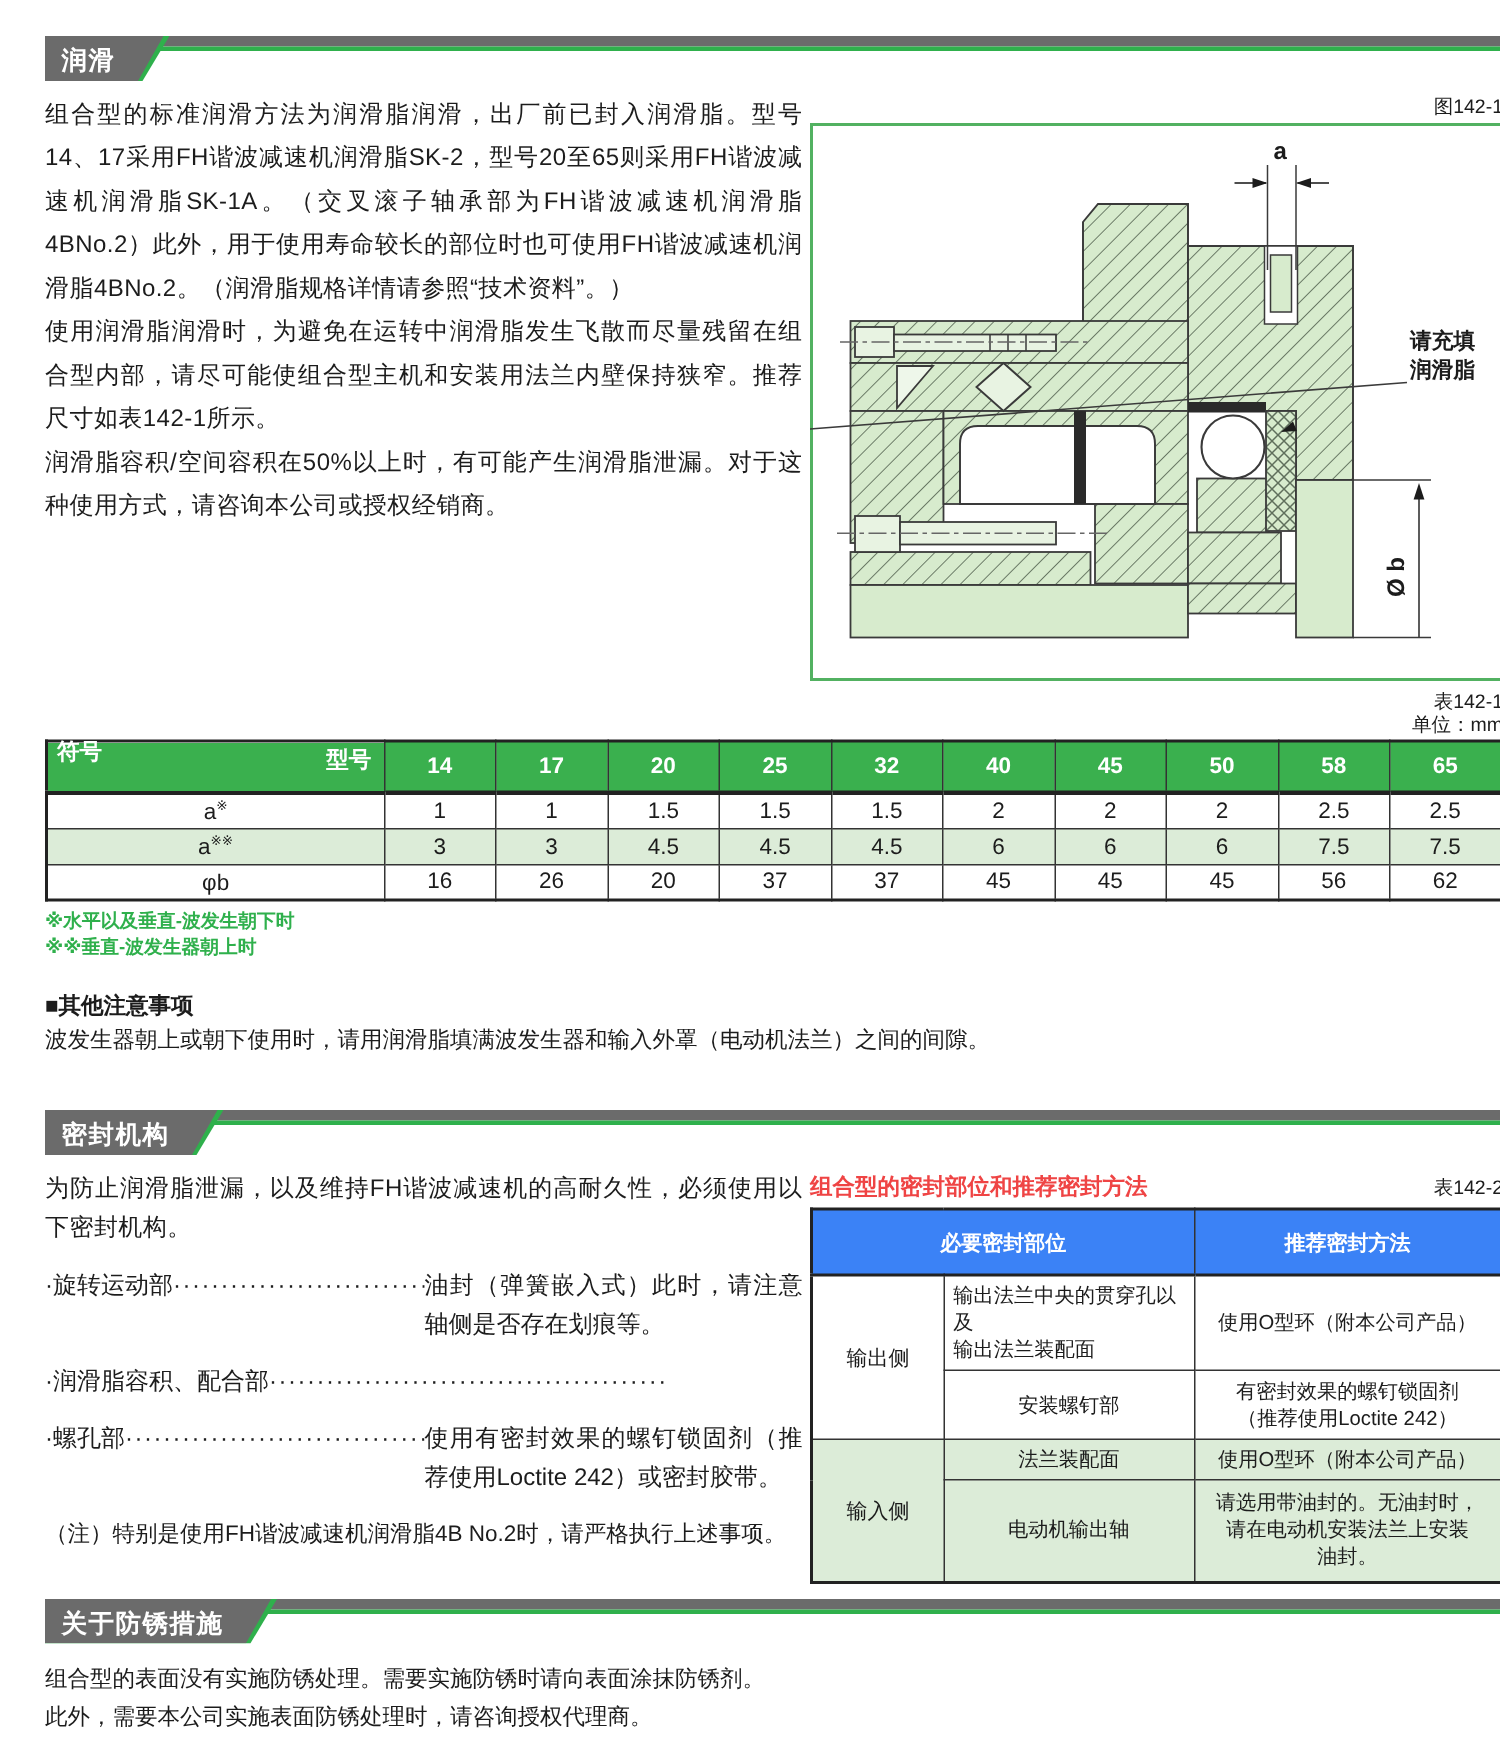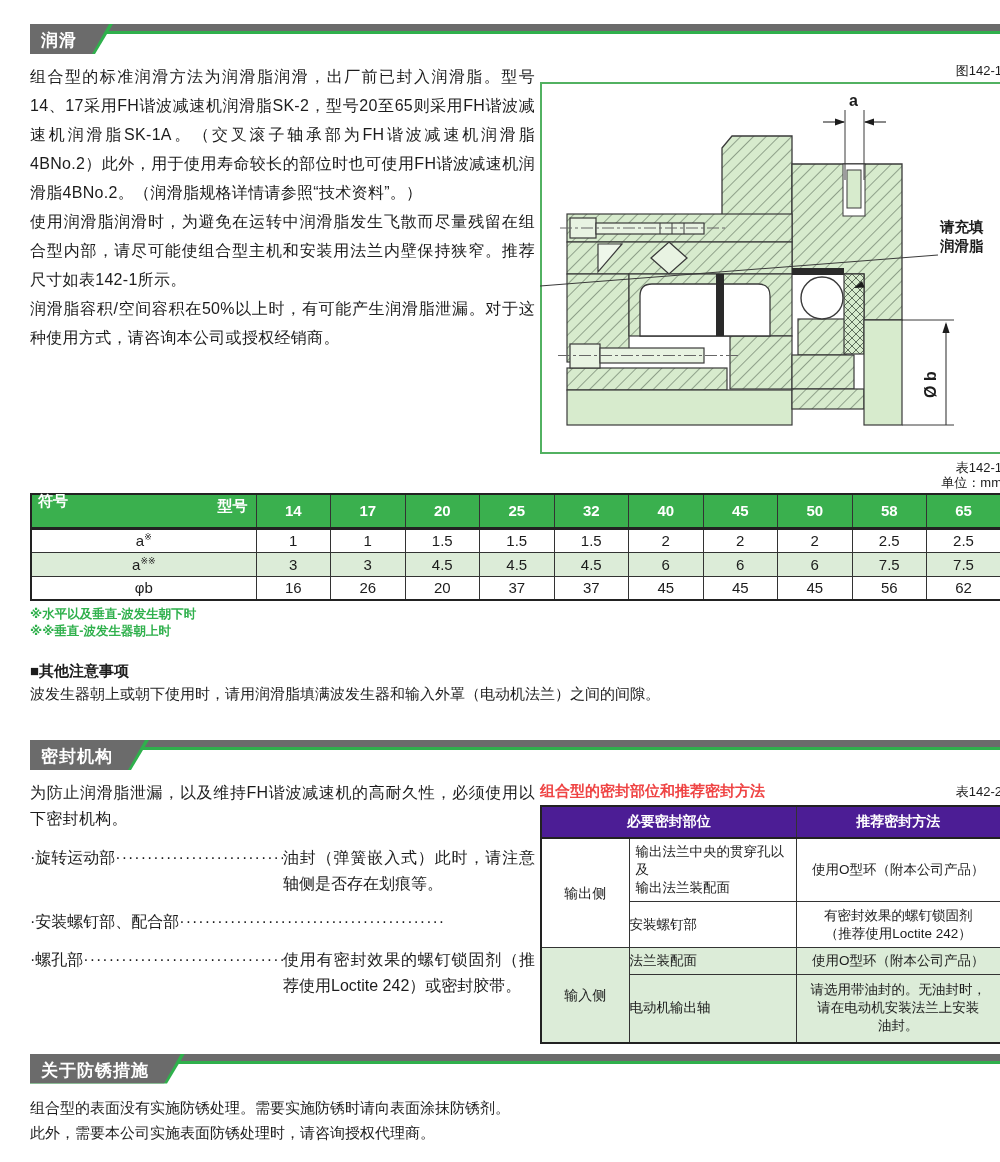--- a/index.html
+++ b/index.html
@@ -53,23 +53,23 @@
   .seal-item .term { white-space:nowrap; }
   .seal-item .dots { flex:1; overflow:hidden; white-space:nowrap; letter-spacing:1px; color:#1c1c1c; }
   .seal-item .desc { width:252px; flex:none; text-align:justify; }
   .seal-note { font-size:15px; line-height:24px; margin-top:2px; }
   .seal-right { width:462px; margin-left:5px; }
   .t2-cap { display:flex; justify-content:space-between; align-items:flex-end; margin-bottom:4px; margin-top:2px; }
   .t2-title { color:#ef4444; font-weight:700; font-size:15px; }
   .t2-label { font-size:13px; }
   .t2 { width:462px; border:2px solid #222; table-layout:fixed; }
   .t2 td, .t2 th { border:1.5px solid #333; font-size:13.5px; line-height:18px; vertical-align:middle; }
-  .t2 th { background:#4c1d95; color:#fff; font-weight:700; height:32px; border-bottom:2.5px solid #222; font-size:14px;font-family:Liberation Mono, monospace; }
+  .t2 th { background:#3b82f6; color:#fff; font-weight:700; height:44px; border-bottom:2.5px solid #222; font-size:14px; }
   .t2 .side { text-align:center; font-size:14px; }
-  .t2 .part-c { text-align:left;font-family:Liberation Serif, serif; }
+  .t2 .part-c { text-align:center;font-family:Liberation Serif, serif; }
   .t2 .part-l { text-align:left; padding:4px 6px; white-space:pre-line; }
   .t2 .method { text-align:center; padding:4px 8px; white-space:pre-line; }
   .t2 tr.lg td { background:#dcecd8; }
 
   
   .rust-text { margin-top:12px; width:515px; font-size:15px; line-height:24px; text-align:justify; }
   .rust-text p + p { margin-top:1px; }
 </style>
 </head>
 <body>
@@ -262,29 +262,30 @@
     <div class="seal-row">
       <div class="seal-left">
         <p class="seal-intro">为防止润滑脂泄漏，以及维持FH谐波减速机的高耐久性，必须使用以下密封机构。</p>
 
         <div class="seal-item">
           <span class="term">·旋转运动部 </span>
           <span class="dots">··········································</span>
           <span class="desc">油封（弹簧嵌入式）此时，请注意轴侧是否存在划痕等。</span>
         </div>
         <div class="seal-item">
-          <span class="term">·安装螺钉部、配合部</span>
+          <span class="term">·润滑脂容积、配合部</span>
           <span class="dots">··········································</span>
         </div>
         <div class="seal-item">
           <span class="term">·螺孔部 </span>
           <span class="dots">··········································</span>
           <span class="desc">使用有密封效果的螺钉锁固剂（推荐使用Loctite 242）或密封胶带。</span>
         </div>
 
+        <p class="seal-note">（注）特别是使用FH谐波减速机润滑脂4B No.2时，请严格执行上述事项。</p>
       </div>
 
       <div class="seal-right">
         <div class="t2-cap">
           <span class="t2-title">组合型的密封部位和推荐密封方法</span>
           <span class="t2-label">表142-2</span>
         </div>
         <table class="t2">
           <colgroup>
               <col style="width:88px">

